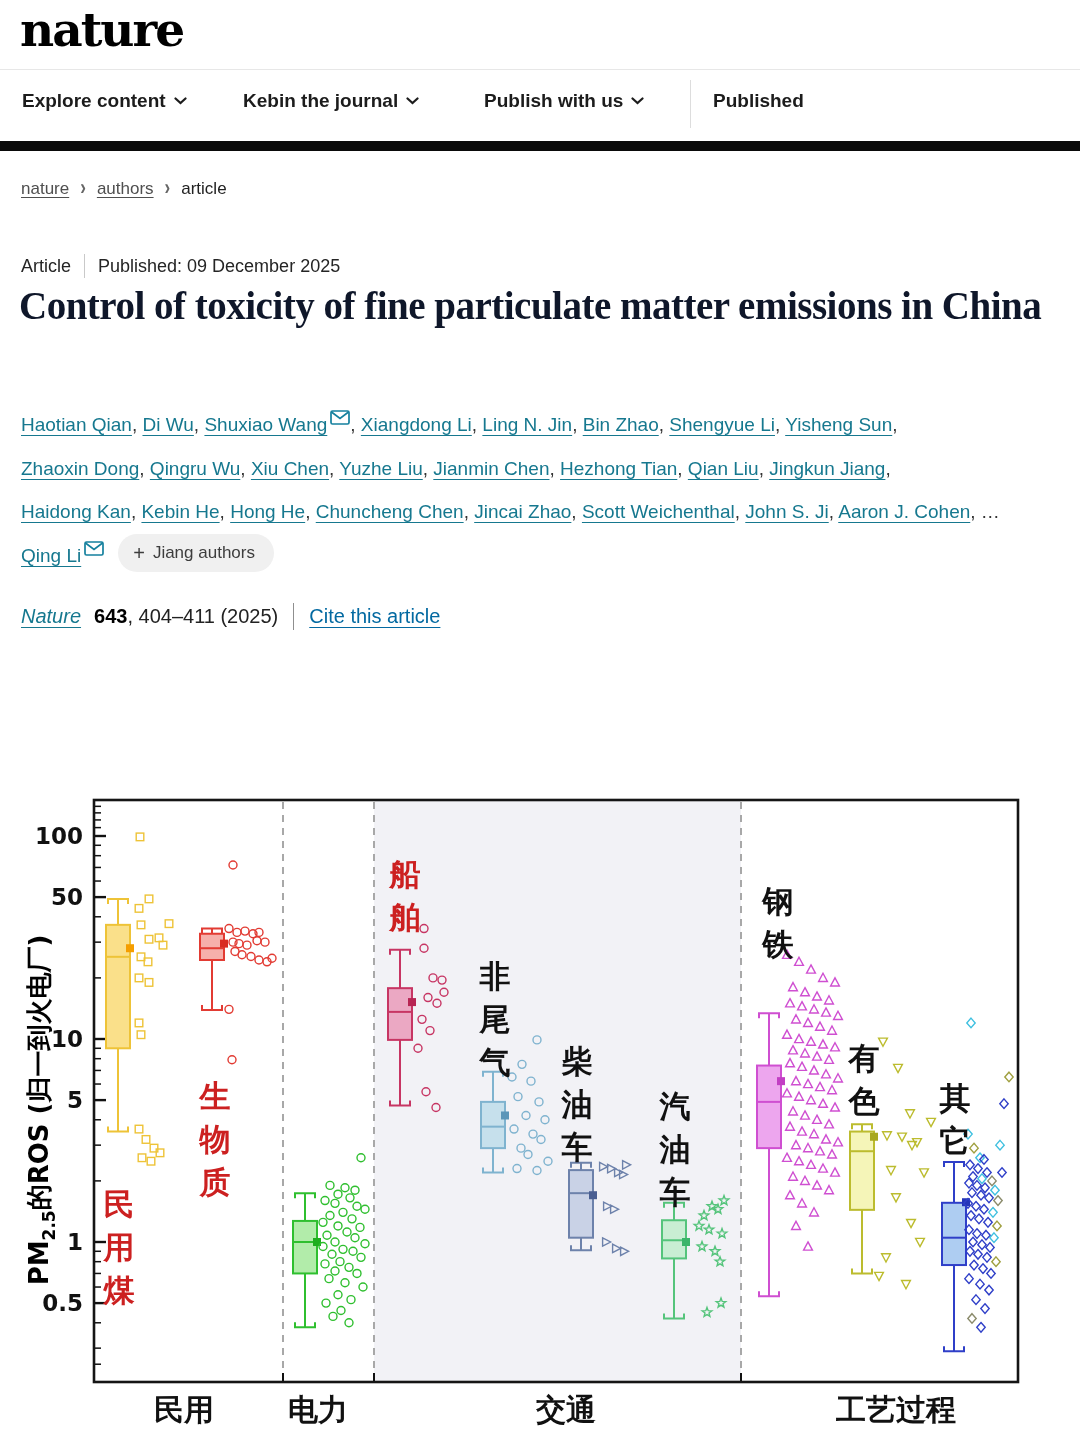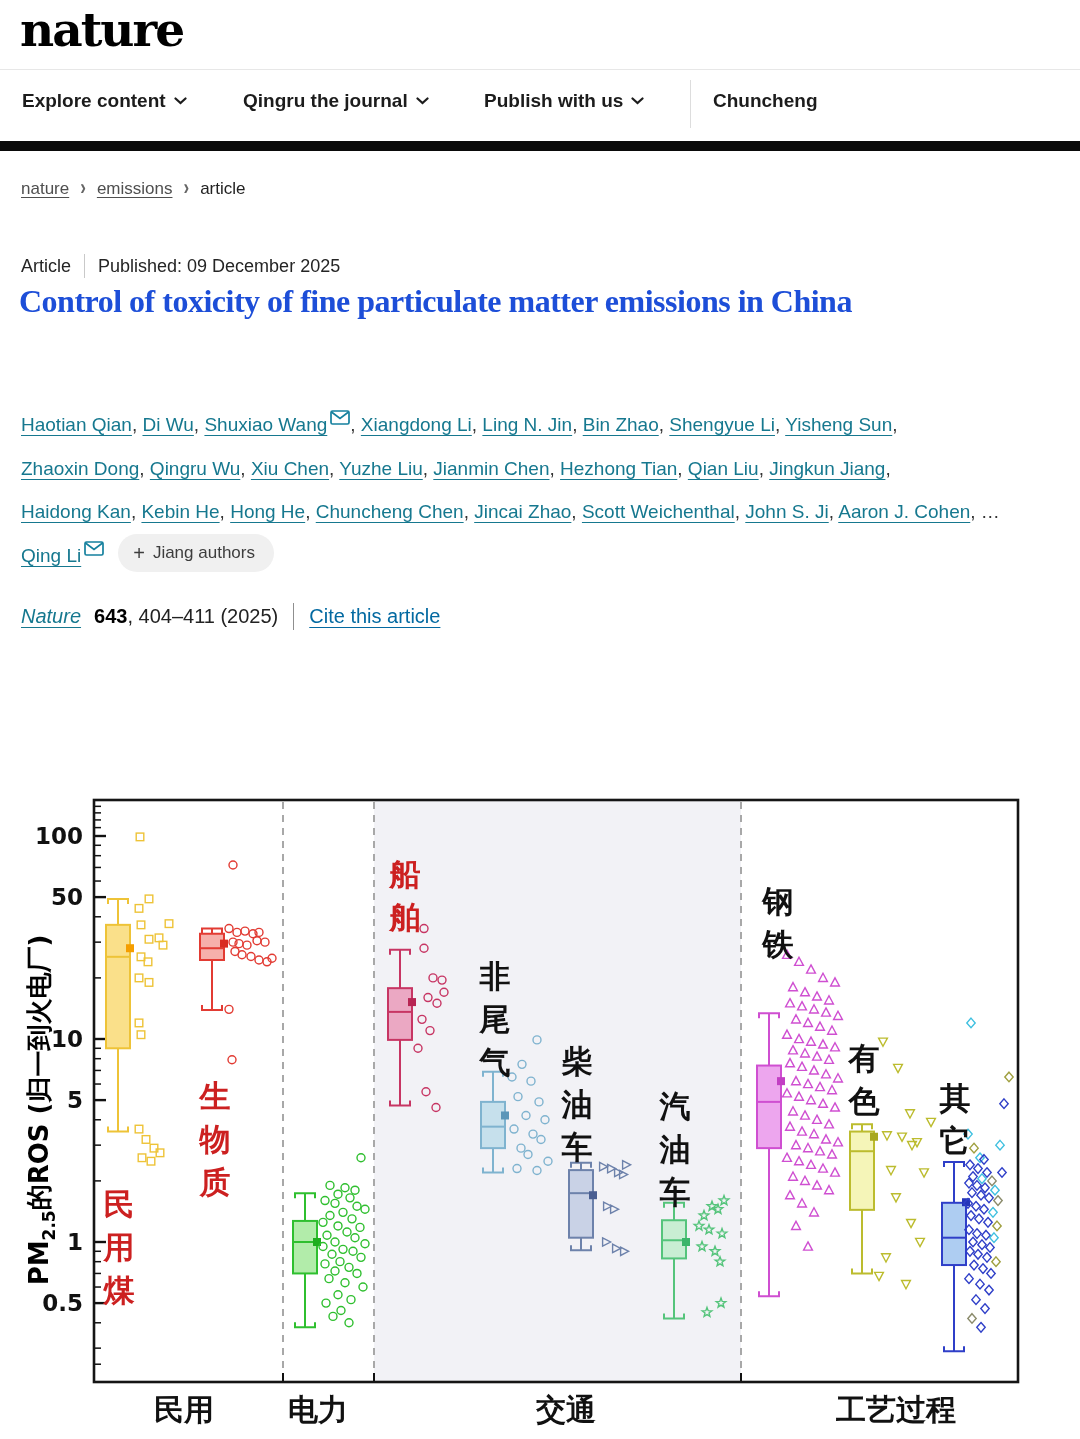--- a/index.html
+++ b/index.html
@@ -17,21 +17,21 @@
   .crumbs{left:21px;top:179px;font-size:17px;color:#555;display:flex;align-items:center;gap:11px;}
   .crumbs a{color:#4f4f4f;text-decoration:underline;text-underline-offset:3px;text-decoration-thickness:1px;cursor:pointer;}
   .crumb-sep{color:#666;font-size:17px;font-weight:700;transform:scaleY(1.25);}
   .crumb-current{color:#222;}
 
   
   .meta{left:21px;top:254px;display:flex;align-items:center;font-size:18px;color:#252525;}
   .meta-divider{width:1px;height:24px;background:#c9c9c9;margin:0 13px;}
 
   
-  .title{left:19px;top:281px;width:1034px;font-family:"Liberation Serif",serif;font-weight:700;font-size:32px;line-height:1.26;letter-spacing:-0.5px;color:#1d4ed8;}
+  .title{left:19px;top:281px;width:1034px;font-family:"Liberation Serif",serif;font-weight:700;font-size:39px;line-height:1.26;letter-spacing:-0.5px;color:#0f172a;}
 
   
   .authors{left:21px;top:403px;width:990px;font-size:19px;line-height:43.5px;color:#333;}
   .authors a{color:#16788f;text-decoration:underline;text-underline-offset:4px;text-decoration-thickness:1px;cursor:pointer;white-space:nowrap;}
   .env{position:relative;top:-6px;margin-left:3px;}
   .show-btn{display:inline-flex;align-items:center;gap:8px;background:#f0f0f0;border:none;border-radius:999px;padding:9px 19px 9px 15px;font-size:17px;color:#3d3d3d;margin-left:14px;cursor:pointer;font-family:"Liberation Sans",sans-serif;position:relative;top:-2px;}
   .plus{font-size:20px;line-height:10px;color:#3d3d3d;}
 
   
   .cite{left:21px;top:603px;display:flex;align-items:center;font-size:20px;color:#222;}
@@ -50,41 +50,41 @@
 <div class="abs logo">nature</div>
 <div class="abs hairline"></div>
 
 <div class="abs nav-item" style="left:22px;">
   <span>Explore content</span>
   <svg width="13" height="8" viewBox="0 0 13 8">
       <polyline points="1.5,1.5 6.5,6 11.5,1.5" fill="none" stroke="#1c1c1c" stroke-width="2.2" stroke-linecap="round"></polyline>
     </svg>
 </div>
 <div class="abs nav-item" style="left:243px;">
-  <span>Qingru the journal</span>
+  <span>Kebin the journal</span>
   <svg width="13" height="8" viewBox="0 0 13 8">
       <polyline points="1.5,1.5 6.5,6 11.5,1.5" fill="none" stroke="#1c1c1c" stroke-width="2.2" stroke-linecap="round"></polyline>
     </svg>
 </div>
 <div class="abs nav-item" style="left:484px;">
   <span>Publish with us</span>
   <svg width="13" height="8" viewBox="0 0 13 8">
       <polyline points="1.5,1.5 6.5,6 11.5,1.5" fill="none" stroke="#1c1c1c" stroke-width="2.2" stroke-linecap="round"></polyline>
     </svg>
 </div>
 <div class="abs nav-divider"></div>
 <div class="abs nav-item" style="left:713px;">
-  <span>Chuncheng</span>
+  <span>Published</span>
 </div>
 <div class="abs blackbar"></div>
 
 <div class="abs crumbs">
   <a>nature</a>
   <span class="crumb-sep">›</span>
-  <a>emissions</a>
+  <a>authors</a>
   <span class="crumb-sep">›</span>
   <span class="crumb-current">article</span>
 </div>
 
 <div class="abs meta">
   <span>Article</span>
   <span class="meta-divider"></span>
   <span>Published: 09 December 2025</span>
 </div>
 

